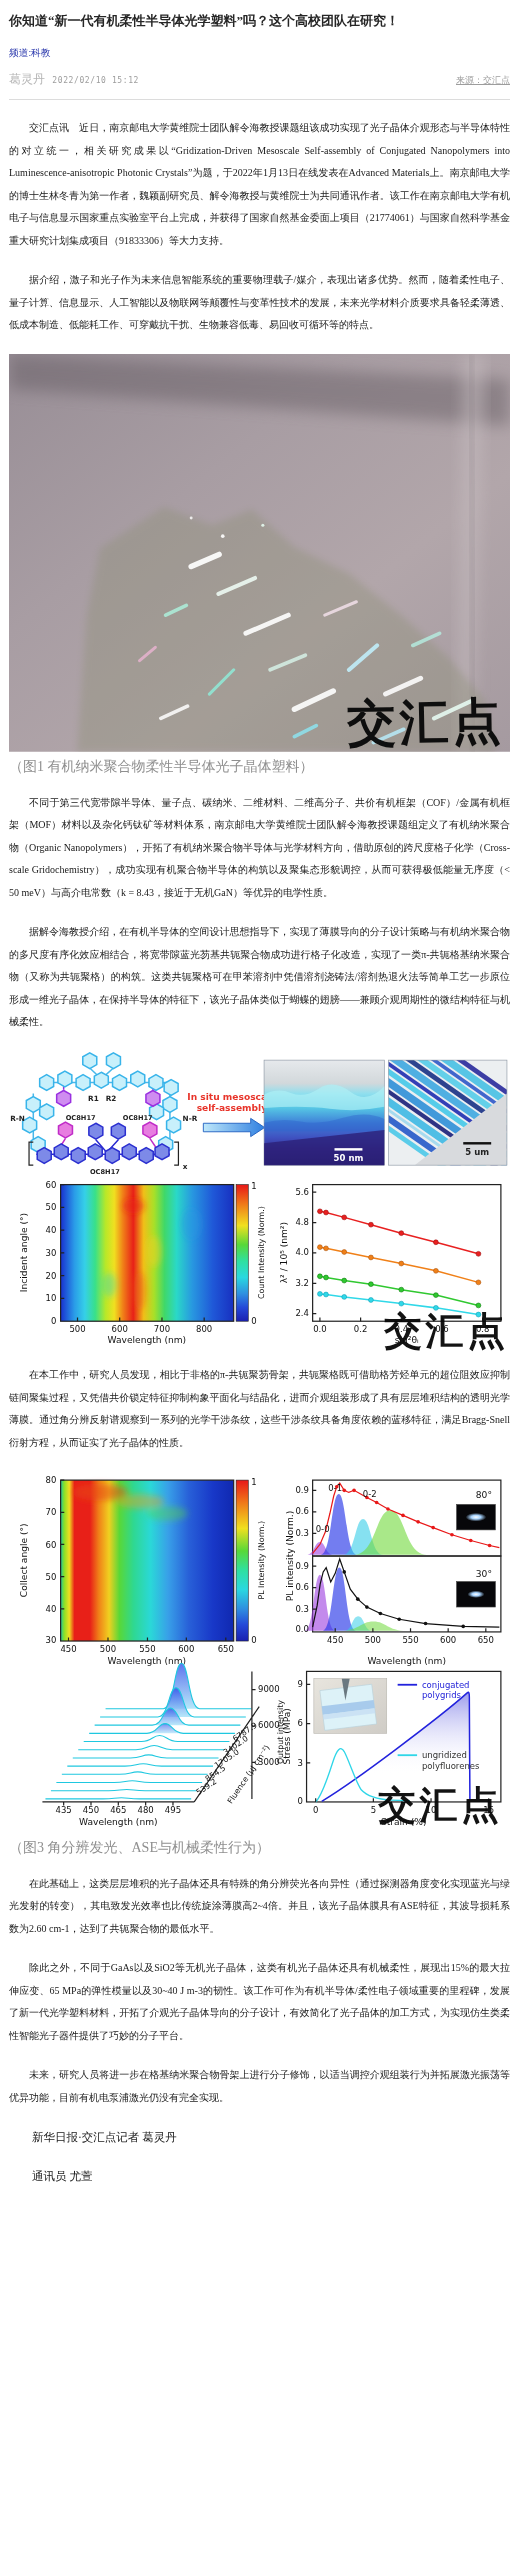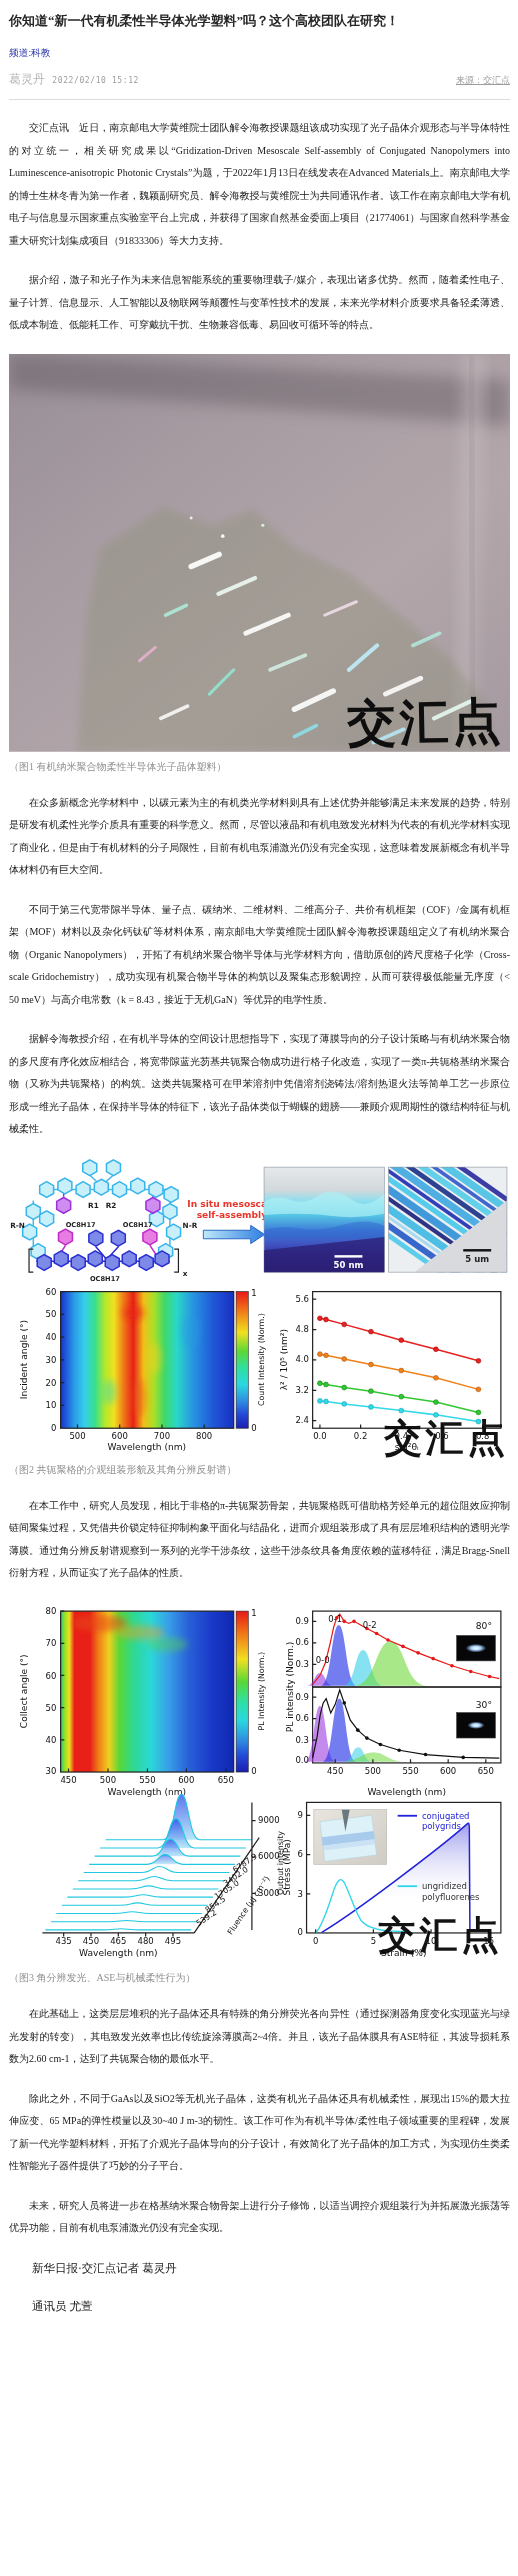--- a/index.html
+++ b/index.html
@@ -6,21 +6,21 @@
   body{width:519px;font-family:"Liberation Serif","DejaVu Serif",serif;color:#1a1a1a;}
   .wrap{padding:3.6px 9px 22px 9px;}
   h1.title{font-size:13px;line-height:27px;font-weight:700;margin:3.6px 0 12px 0;color:#262626;}
   .channel{display:inline-block;font-size:9.7px;color:#2533aa;text-decoration:none;font-family:"Liberation Sans",sans-serif;margin-top:1.2px;}
   .byline{display:flex;align-items:baseline;margin-top:11px;}
   .author{font-size:12px;color:#b5b5b5;font-family:Liberation Serif, serif;}
   .dt{font-size:8px;color:#9d9d9d;margin-left:7.3px;letter-spacing:0.6px;font-family:"DejaVu Sans Mono",monospace;text-align:center;}
   .source{margin-left:auto;font-size:9px;color:#9d9d9d;text-decoration:underline;}
   hr.sep{border:none;border-top:0.6px solid #dcdcdc;margin:11px 0 2.4px 0;}
   p.para{font-size:10px;line-height:22.5px;text-align:justify;text-indent:2em;margin:17px 0;}
-  p.cap{font-size:10px;line-height:16px;color:#8f8f8f;margin:7.3px 0 2.4px 0;}
+  p.cap{font-size:14px;line-height:16px;color:#8f8f8f;margin:7.3px 0 2.4px 0;}
   .figure{position:relative;margin:16px 0 3.6px 0;}
   .figure svg{display:block;width:501px;height:auto;}
   .wm{position:absolute;font-weight:900;color:#070707;font-family:"DejaVu Sans",sans-serif;letter-spacing:3.6px;line-height:1;opacity:.95;}
   .wm1{right:4.9px;bottom:4.9px;font-size:49px;transform:rotate(-1deg);}
   .wm2{right:1.2px;bottom:-2.4px;font-size:38px;}
   .wm3{right:7.3px;bottom:8.5px;font-size:38px;}
   p.footerline{font-size:11.5px;line-height:22.5px;text-indent:2em;margin:16px 0;}
   
   .tk{font:13px "DejaVu Sans",sans-serif;fill:#111;}
   .tk2{font:14px "DejaVu Sans",sans-serif;fill:#111;}
@@ -101,21 +101,20 @@
         <circle cx="330,0" r="0" fill="none"></circle>
         <circle cx="352" cy="300" r="3" fill="#ffffff" opacity=".9"></circle>
         <circle cx="418" cy="282" r="2.6" fill="#e9fff4" opacity=".85"></circle>
         <circle cx="300" cy="270" r="2.4" fill="#ffffff" opacity=".8"></circle>
       </g>
     </svg>
     <span class="wm wm1">交汇点</span>
   </div>
   <p class="cap">（图1 有机纳米聚合物柔性半导体光子晶体塑料）</p>
 
-  <p class="para">在众多新概念光学材料中，以碳元素为主的有机类光学材料则具有上述优势并能够满足未来发展的趋势，特别是研发有机柔性光学介质具有重要的科学意义。然而，尽管以液晶和有机电致发光材料为代表的有机光学材料实现了商业化，但是由于有机材料的分子局限性，目前有机电泵浦激光仍没有完全实现，这意味着发展新概念有机半导体材料仍有巨大空间。</p>
   <p class="para">不同于第三代宽带隙半导体、量子点、碳纳米、二维材料、二维高分子、共价有机框架（COF）/金属有机框架（MOF）材料以及杂化钙钛矿等材料体系，南京邮电大学黄维院士团队解令海教授课题组定义了有机纳米聚合物（Organic Nanopolymers），开拓了有机纳米聚合物半导体与光学材料方向，借助原创的跨尺度格子化学（Cross-scale Gridochemistry），成功实现有机聚合物半导体的构筑以及聚集态形貌调控，从而可获得极低能量无序度（&lt; 50 meV）与高介电常数（k = 8.43，接近于无机GaN）等优异的电学性质。</p>
   <p class="para">据解令海教授介绍，在有机半导体的空间设计思想指导下，实现了薄膜导向的分子设计策略与有机纳米聚合物的多尺度有序化效应相结合，将宽带隙蓝光芴基共轭聚合物成功进行格子化改造，实现了一类π-共轭格基纳米聚合物（又称为共轭聚格）的构筑。这类共轭聚格可在甲苯溶剂中凭借溶剂浇铸法/溶剂热退火法等简单工艺一步原位形成一维光子晶体，在保持半导体的特征下，该光子晶体类似于蝴蝶的翅膀——兼顾介观周期性的微结构特征与机械柔性。</p>
 
   
   <div class="figure">
     <svg viewBox="0 0 825 488" xmlns="http://www.w3.org/2000/svg">
       <defs>
         <path id="hx" d="M0,-13 L11.5,-6.5 L11.5,6.5 L0,13 L-11.5,6.5 L-11.5,-6.5 Z"></path>
         <linearGradient id="gArrow" x1="0" y1="0" x2="1" y2="0">
           <stop offset="0" stop-color="#bfe8fa"></stop>
@@ -341,21 +340,20 @@
         <text class="tk2" x="579" y="463" text-anchor="middle">0.2</text>
         <text class="tk2" x="646" y="463" text-anchor="middle">0.4</text>
         <text class="tk2" x="713" y="463" text-anchor="middle">0.6</text>
         <text class="tk2" x="780" y="463" text-anchor="middle">0.8</text>
         <text class="lb" x="655" y="481" text-anchor="middle">sin²θᵢ</text>
         <text class="lb" transform="translate(458,332) rotate(-90)" text-anchor="middle">λ² / 10⁵ (nm²)</text>
       </g>
     </svg>
     <span class="wm wm2">交汇点</span>
   </div>
-  <p class="cap">（图2 共轭聚格的介观组装形貌及其角分辨反射谱）</p>
 
   <p class="para">在本工作中，研究人员发现，相比于非格的π-共轭聚芴骨架，共轭聚格既可借助格芳烃单元的超位阻效应抑制链间聚集过程，又凭借共价锁定特征抑制构象平面化与结晶化，进而介观组装形成了具有层层堆积结构的透明光学薄膜。通过角分辨反射谱观察到一系列的光学干涉条纹，这些干涉条纹具备角度依赖的蓝移特征，满足Bragg-Snell衍射方程，从而证实了光子晶体的性质。</p>
 
   
   <div class="figure">
     <svg viewBox="0 0 825 595" xmlns="http://www.w3.org/2000/svg">
       <defs>
         <linearGradient id="gC3" x1="0" y1="0" x2="1" y2="0">
           <stop offset="0" stop-color="#20c8a0"></stop>
             <stop offset=".02" stop-color="#88e028"></stop>

